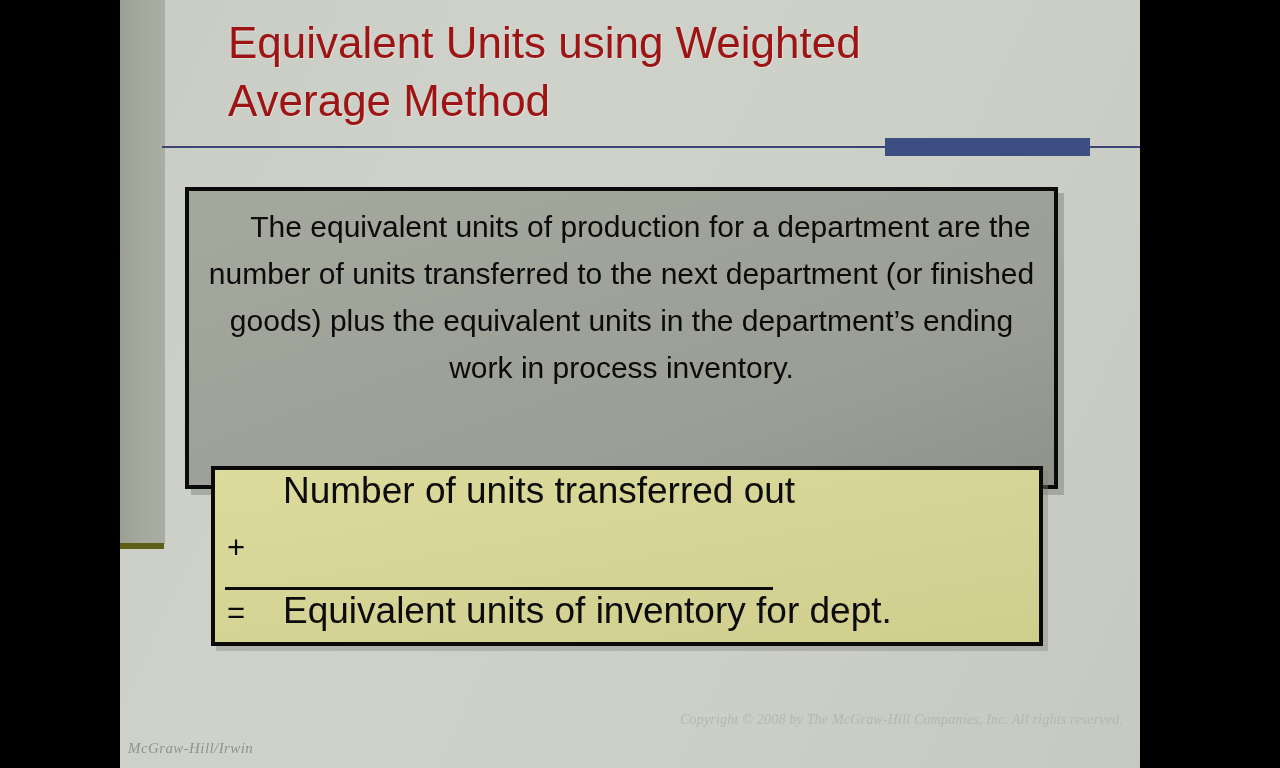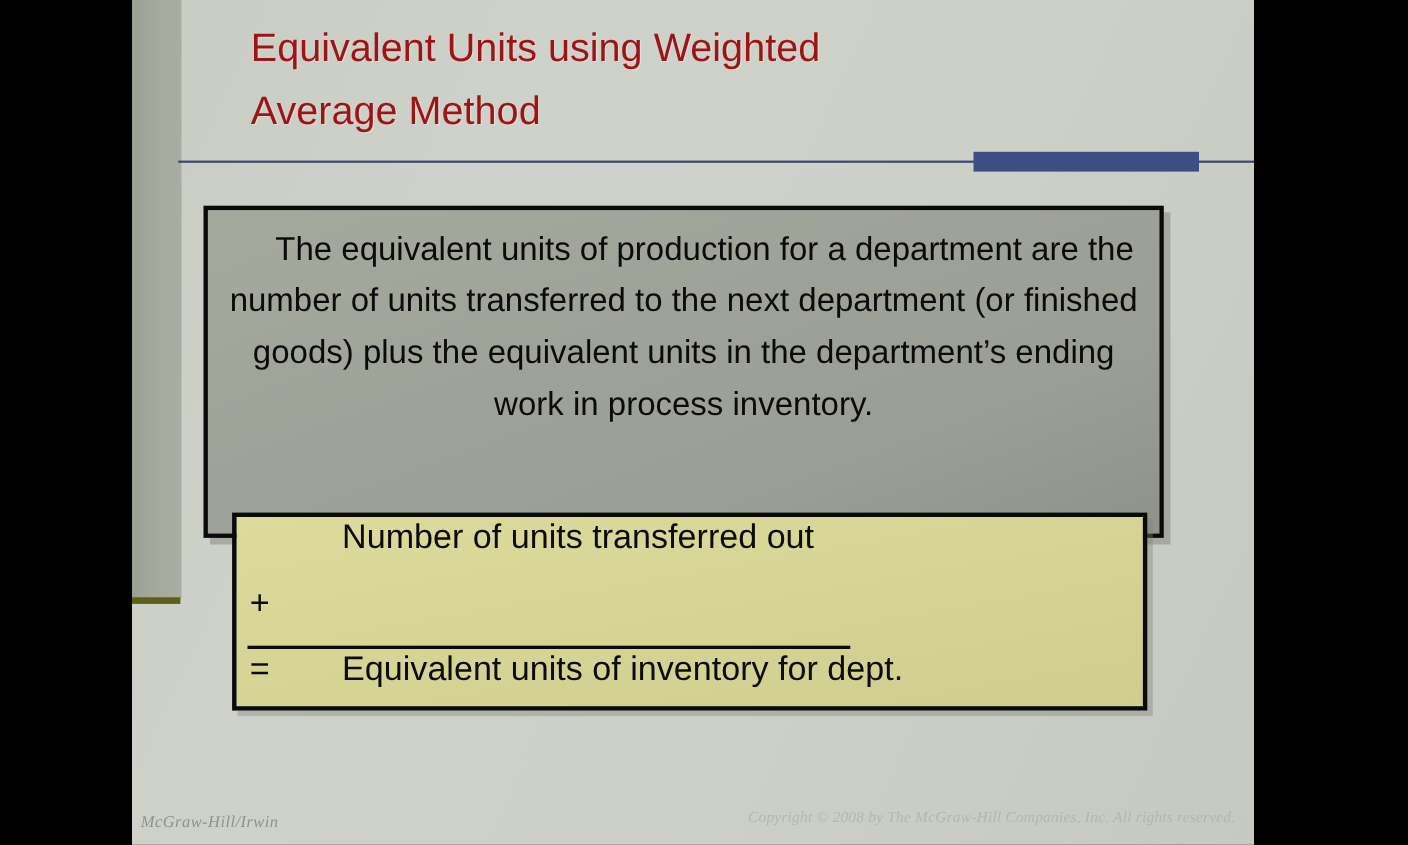--- a/index.html
+++ b/index.html
@@ -48,21 +48,21 @@
   }
   
   .title-block {
     position: absolute;
     left: 108px;
     top: 14px;
     width: 830px;
   }
   .title-line {
     color: #9e1414;
-    font-size: 36px;
+    font-size: 44px;
     line-height: 58px;
     font-weight: 400;
     letter-spacing: 0px;
     text-shadow: 1px 1px 0 rgba(255,255,255,0.32);
     white-space: nowrap;
   }
   
   .divider-rule {
     position: absolute;
     left: 42px;
@@ -121,24 +121,23 @@
   }
   .formula-op {
     width: 56px;
     flex: 0 0 56px;
     font-size: 31px;
     color: #0b0b0b;
     text-align: left;
     padding-left: 2px;
   }
   .formula-text {
-    font-size: 31px;
+    font-size: 37px;
     color: #0b0b0b;
     white-space: nowrap;
-    margin-left: 28px;
   }
   .row-indent .formula-op { visibility: hidden; }
   .row-underline {
     border-bottom: 3px solid #0b0b0b;
     width: 548px;
     margin-left: 10px;
     height: 57px;
     padding-left: 0;
   }
   .row-underline .formula-op { padding-left: 2px; }
@@ -157,21 +156,20 @@
   .footer-right {
     position: absolute;
     left: 560px;
     top: 712px;
     font-family: "Liberation Serif", serif;
     font-style: italic;
     font-size: 14px;
     color: #b4b7af;
     letter-spacing: 0.2px;
     white-space: nowrap;
-    margin-top: 24px;
   }
 </style>
 </head>
 <body>
 
 <div id="slide-root">
 
   <div class="slide-canvas">
 
     <div class="left-band"></div>

